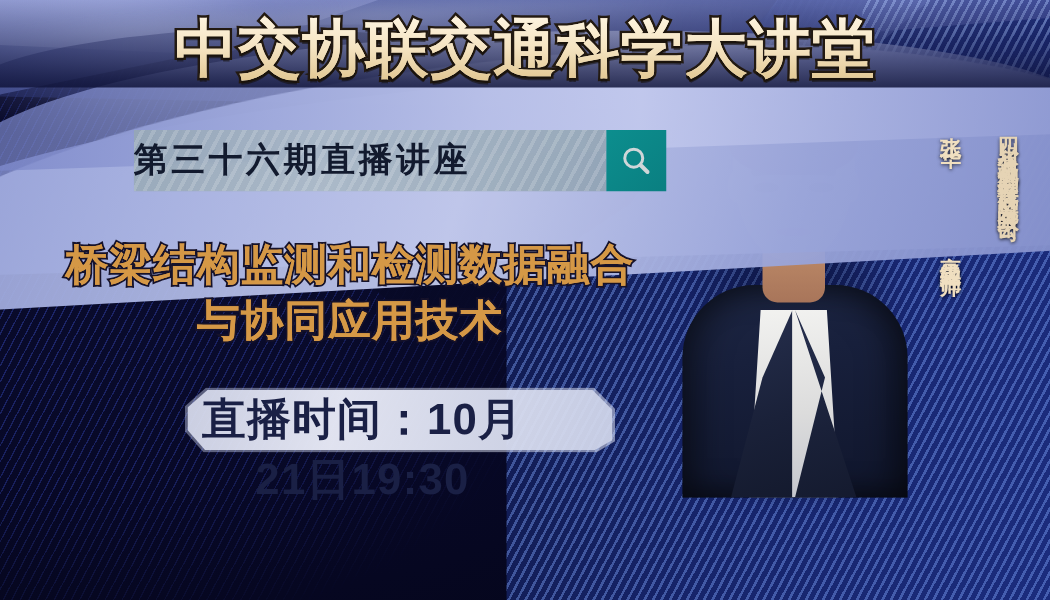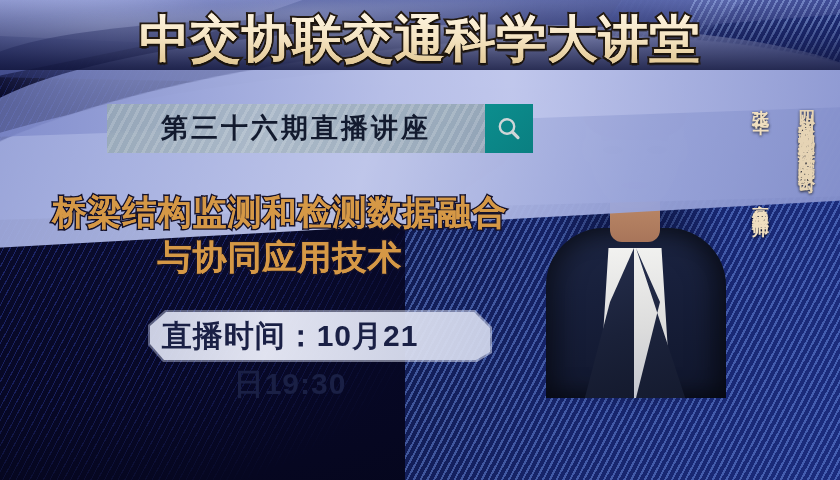--- a/index.html
+++ b/index.html
@@ -272,21 +272,21 @@
   }
   .episode-bar::after {
     content:"";
     position:absolute; inset:0;
     background:repeating-linear-gradient(118deg,
       rgba(255,255,255,0) 0px, rgba(255,255,255,0) 5px,
       rgba(255,255,255,.16) 5px, rgba(255,255,255,.16) 8px);
   }
   .episode-text {
     position:relative; z-index:2;
-    display:block; text-align:center;
+    display:block; text-align:left;
     line-height:49px;
     font-size:27px; font-weight:bold;
     color:#121a2e;
     letter-spacing:3px;
   }
   .search-box {
     position:absolute; left:485px; top:104px;
     width:48px; height:49px;
     background:linear-gradient(135deg,#0c8e8e 0%,#0a7f81 100%);
     display:flex; align-items:center; justify-content:center;
@@ -327,21 +327,21 @@
     position:absolute; left:148px; top:310px;
     width:344px; height:52px;
     background:linear-gradient(100deg,rgba(190,198,228,.75),rgba(236,240,252,.85));
     clip-path:polygon(17px 0, calc(100% - 17px) 0, 100% 17px, 100% calc(100% - 9px), calc(100% - 15px) 100%, 15px 100%, 0 calc(100% - 17px), 0 15px);
     opacity:.6;
   }
   .time-text {
     position:absolute; left:150px; top:312px;
     width:280px; height:48px;
     line-height:48px; text-align:center;
-    font-size:30px; font-weight:bold;
+    font-size:35px; font-weight:bold;
     color:#1a2045;
     letter-spacing:1px;
   }
 
   
   .v-col {
     position:absolute;
     writing-mode:vertical-rl;
     text-orientation:upright;
     font-weight:bold;

